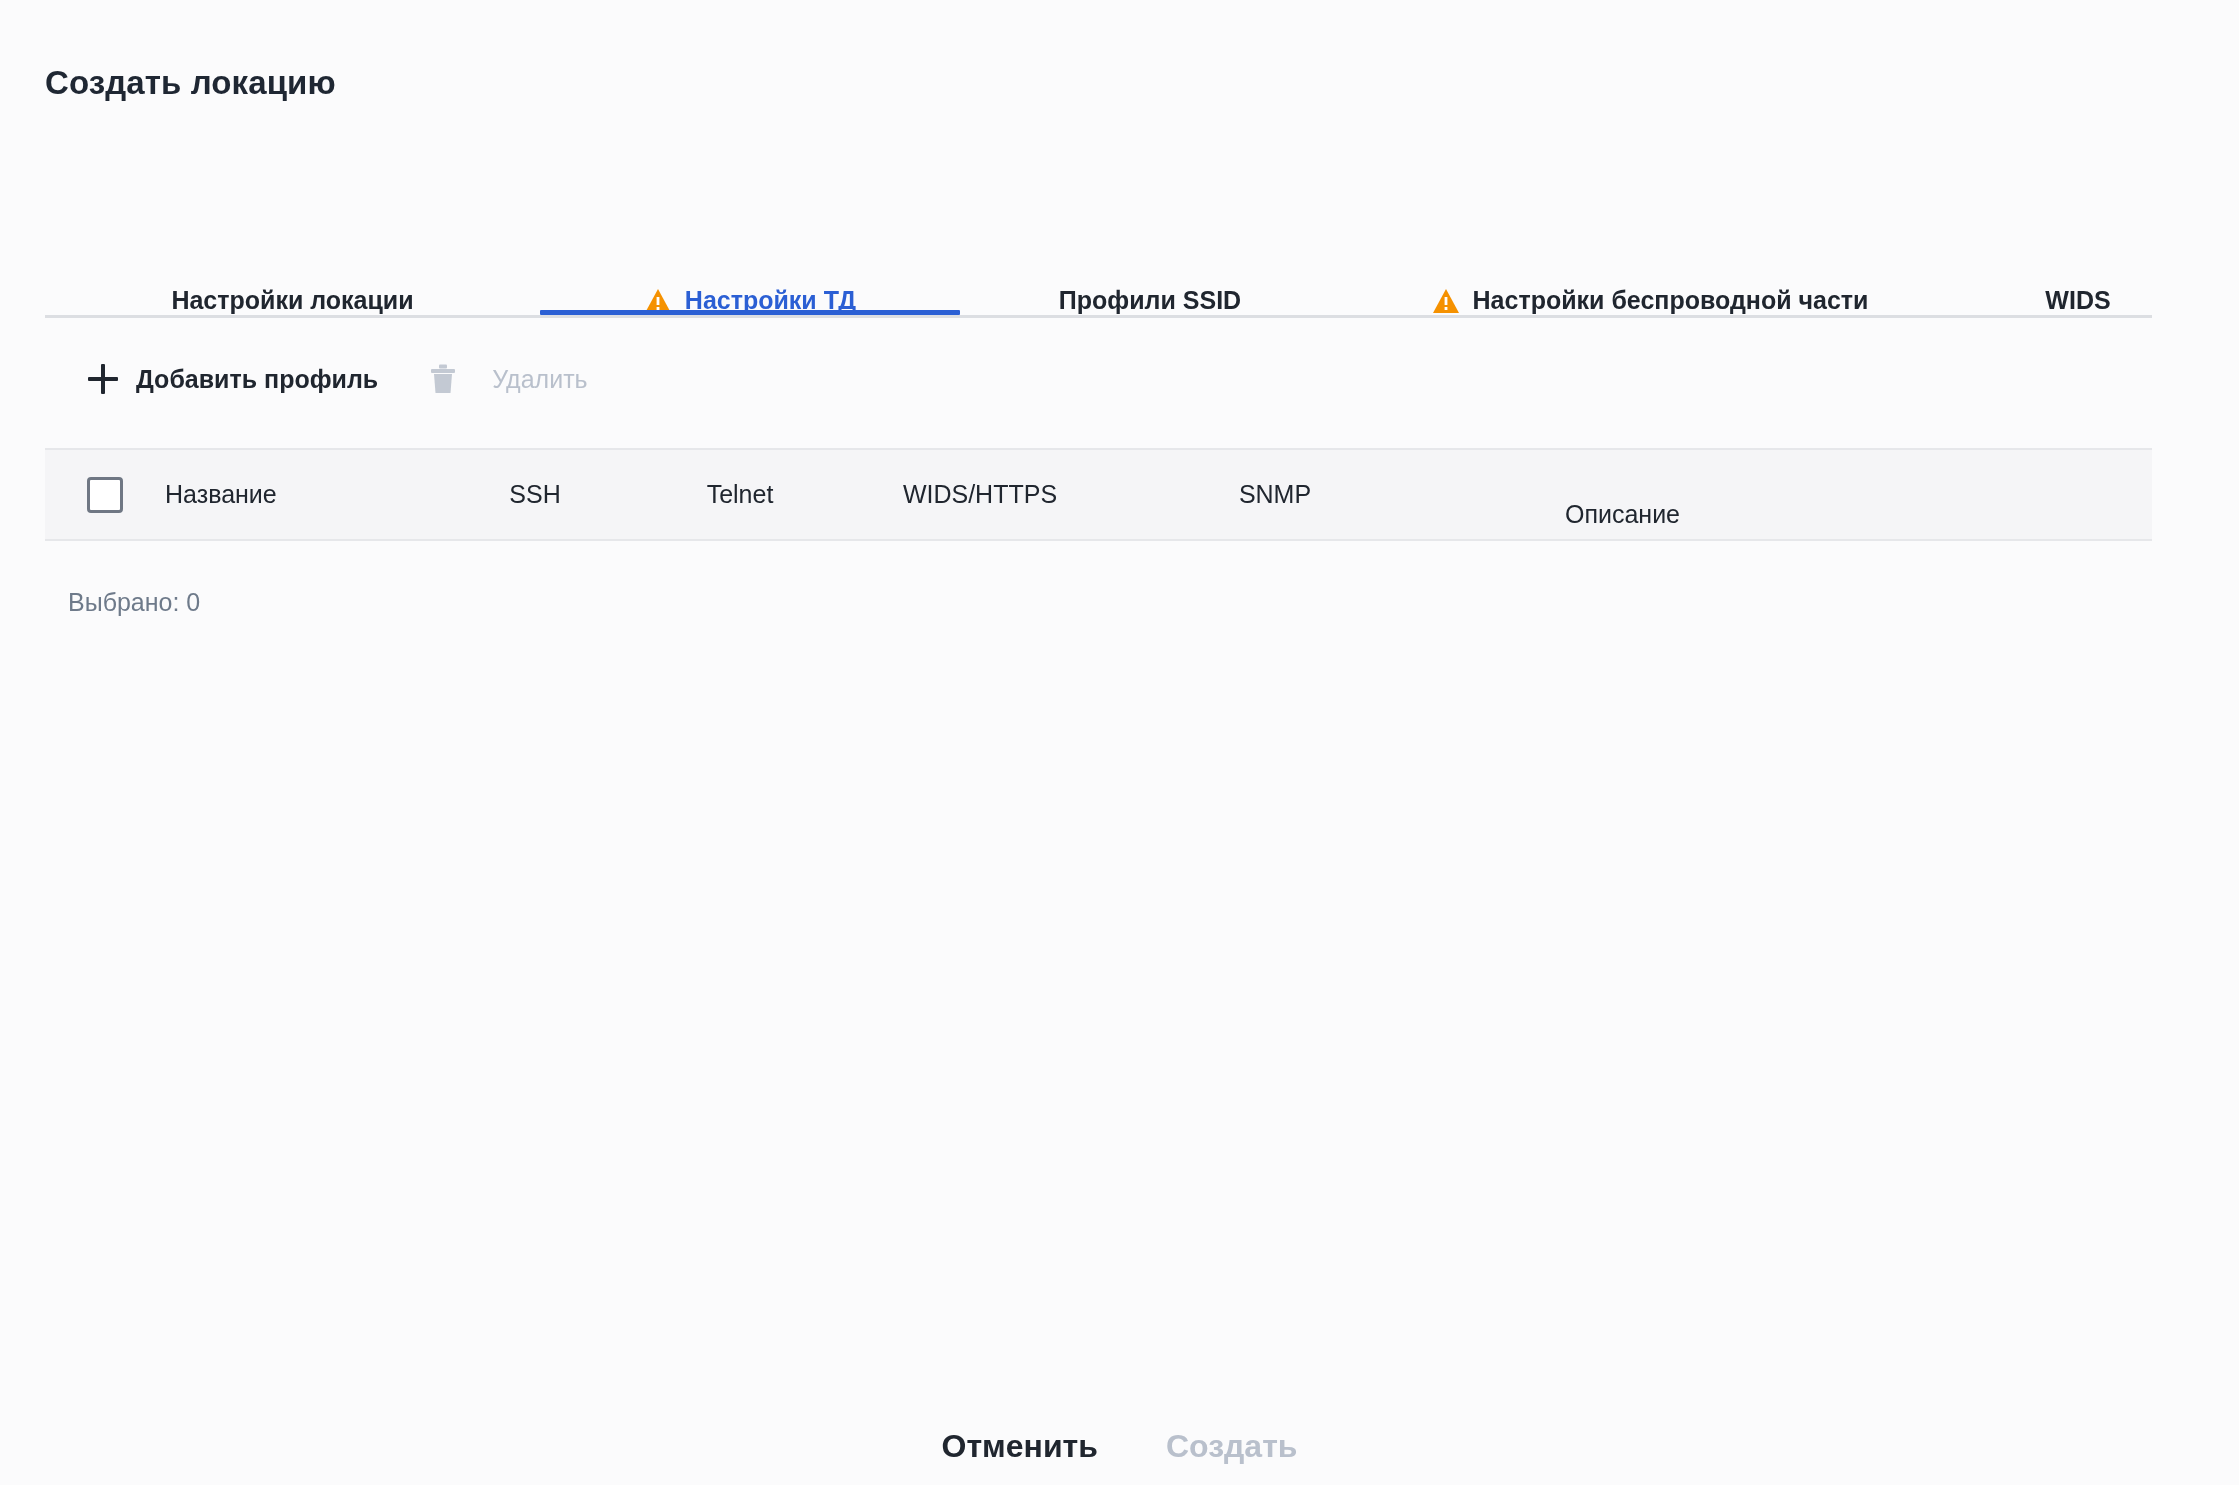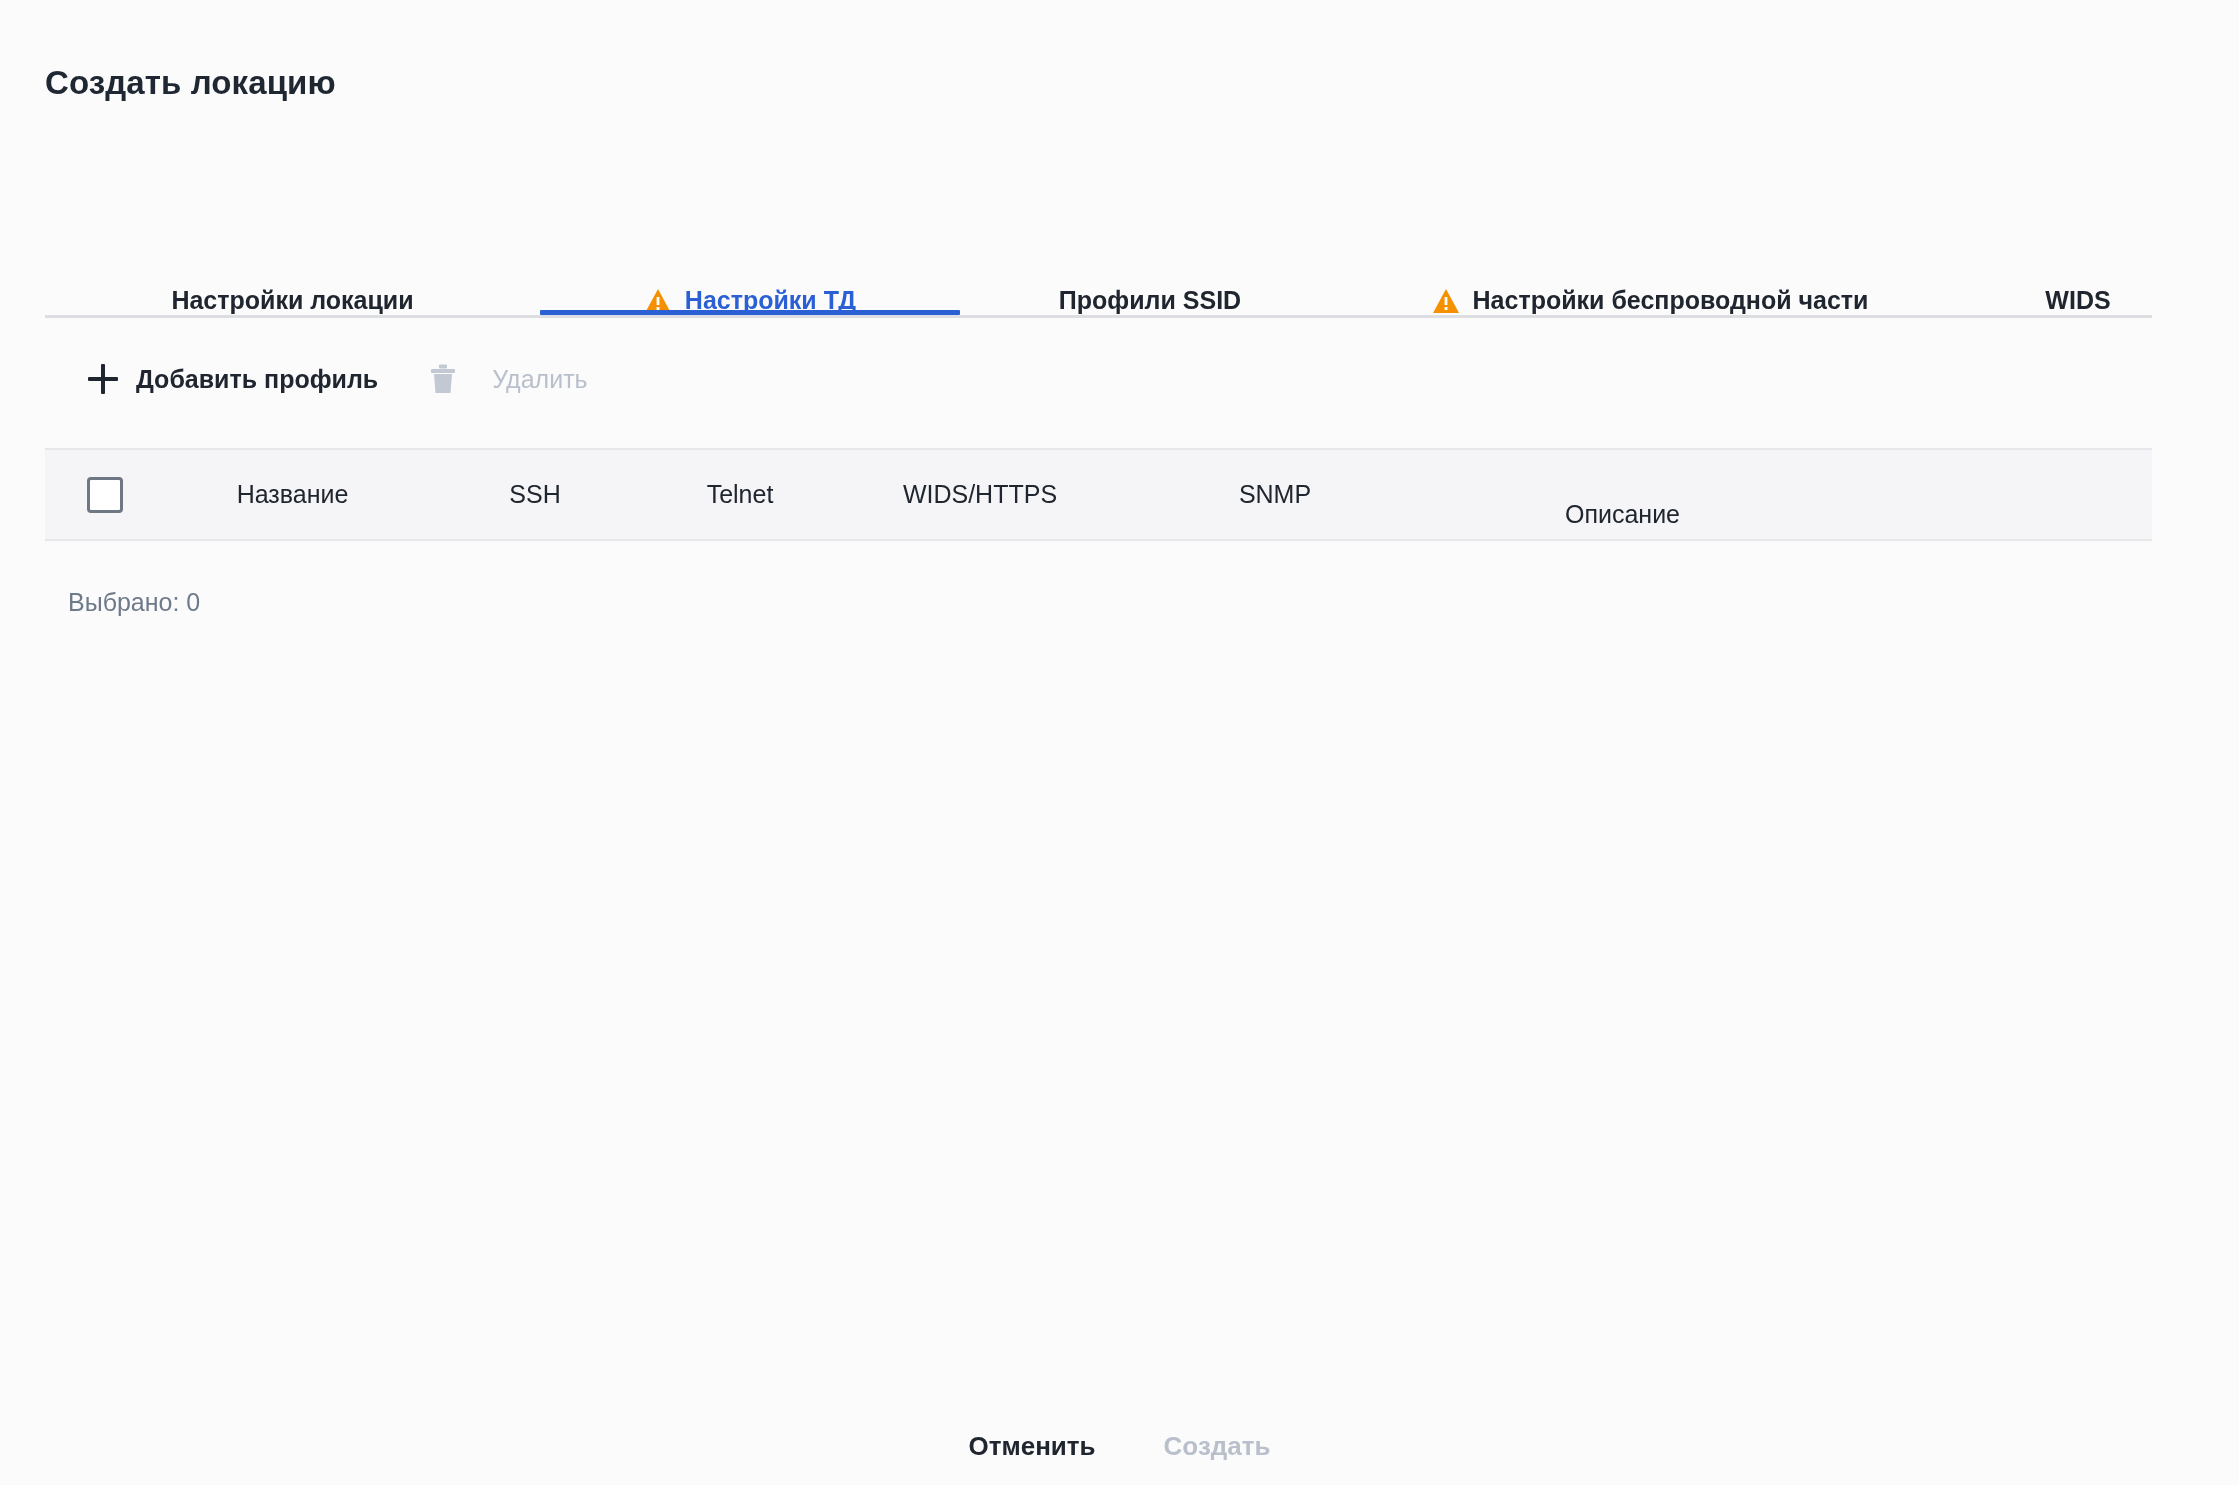--- a/index.html
+++ b/index.html
@@ -202,21 +202,21 @@
     border-top: 2px solid #e6e7ea;
     border-bottom: 2px solid #e6e7ea;
   }
   .th {
     font-size: 25px;
     font-weight: 400;
     color: #20262f;
     white-space: nowrap;
   }
   .th--check  { width: 120px; display: flex; align-items: center; justify-content: center; }
-  .th--name   { width: 255px; text-align: center; }
+  .th--name   { width: 255px; text-align: left; }
   .th--ssh    { width: 230px; text-align: center; }
   .th--telnet { width: 180px; text-align: center; }
   .th--http   { width: 300px; text-align: center; }
   .th--snmp   { width: 290px; text-align: center; }
   .th--descr  { width: 260px; text-align: right; margin-top: 39px; }
 
   .checkbox {
     width: 36px;
     height: 36px;
     border: 3px solid #6f7784;
@@ -244,21 +244,21 @@
     height: 52px;
     display: flex;
     align-items: center;
     justify-content: center;
     gap: 68px;
   }
   .footer-btn {
     background: transparent;
     border: none;
     font-family: inherit;
-    font-size: 26px;
+    font-size: 32px;
     font-weight: 700;
     color: #20262f;
     cursor: pointer;
     padding: 0;
     white-space: nowrap;
   }
   .footer-btn.is-disabled {
     color: #b9c0cc;
     cursor: default;
   }

